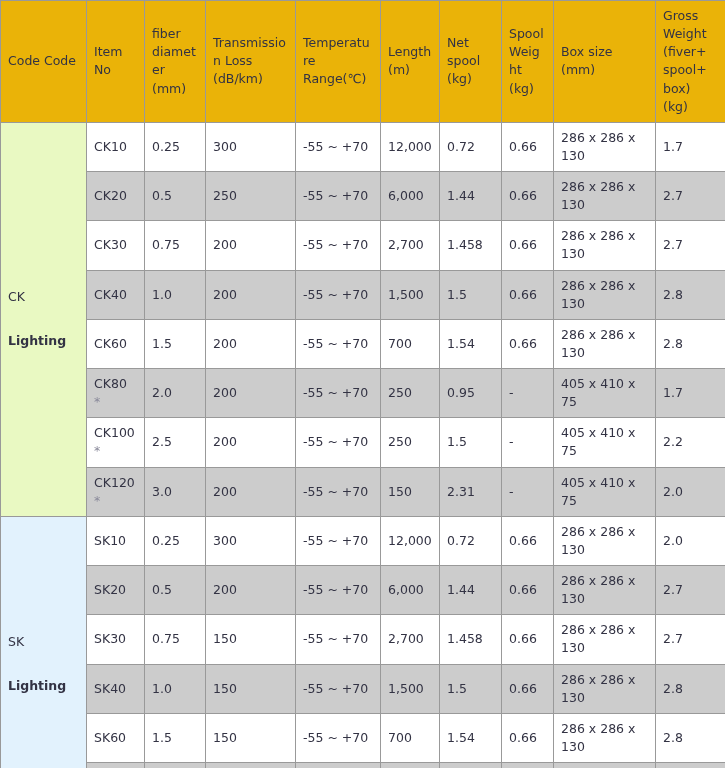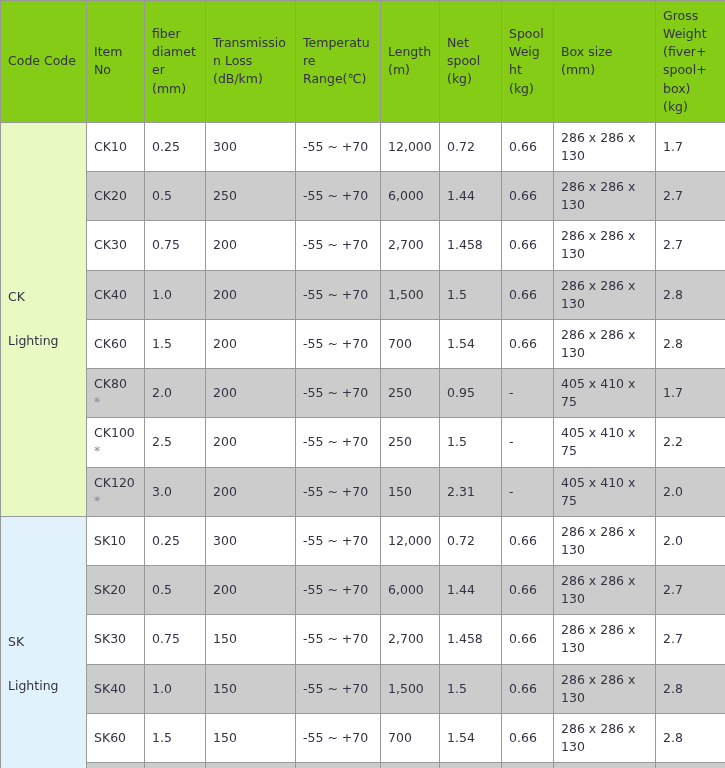--- a/index.html
+++ b/index.html
@@ -25,36 +25,36 @@
     border: 1px solid #999999;
     padding: 6px 7px;
     text-align: left;
     vertical-align: middle;
     font-weight: normal;
     line-height: 1.45;
     word-wrap: break-word;
     overflow-wrap: break-word;
   }
   thead th {
-    background: #84cc16;
+    background: #eab308;
     height: 88px;
     vertical-align: middle;
   }
   td.cat {
     vertical-align: middle;
     text-align: left;
     padding-left: 10px;
     margin-left: 24px;
   }
   td.cat-ck { background: #e9f9c2; }
   td.cat-sk { background: #e2f2fd; }
   tr.row-white td.data { background: #ffffff; }
   tr.row-gray  td.data { background: #cccccc; }
   .cat-line { display: block; }
-  .cat-line + .cat-line { margin-top: 26px; }
+  .cat-line + .cat-line { margin-top: 26px; font-weight: bold; }
   .star { color: #888899; }
 </style>
 </head>
 <body>
 
 <table class="spec">
   <colgroup>
     <col style="width:86px">
       <col style="width:58px">
       <col style="width:61px">

